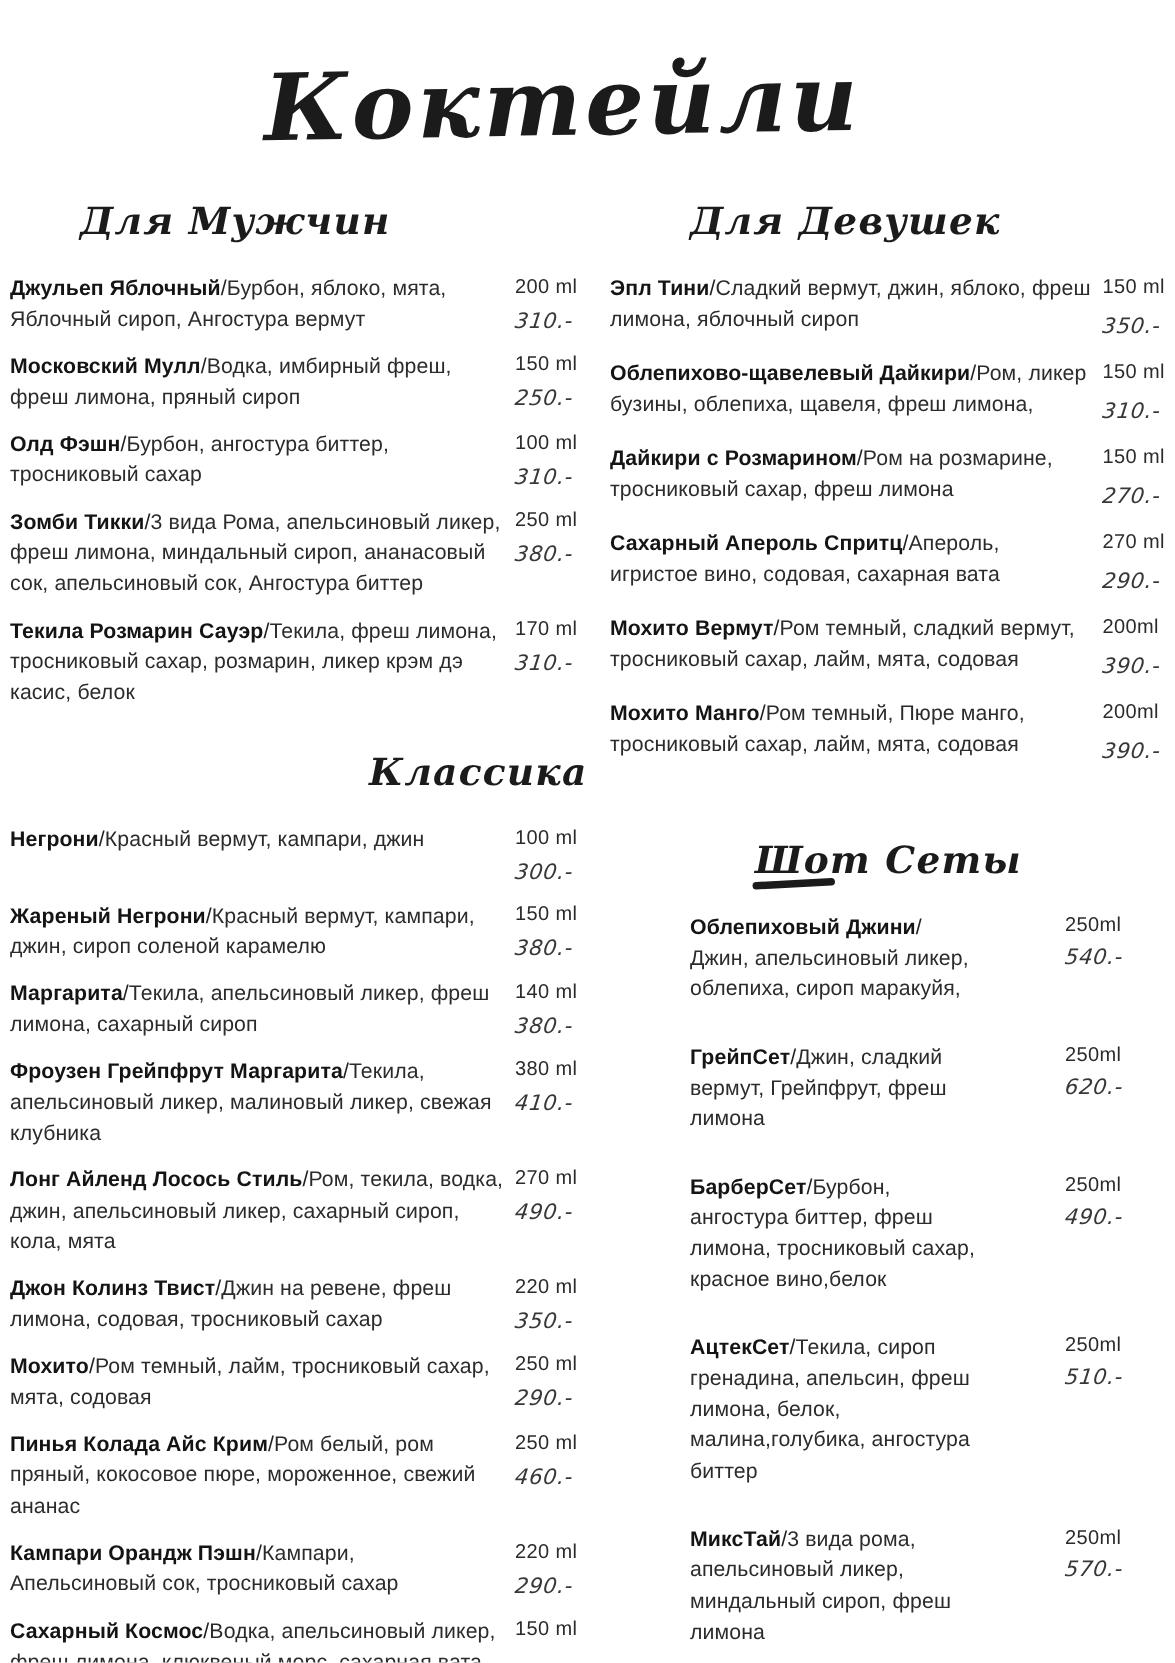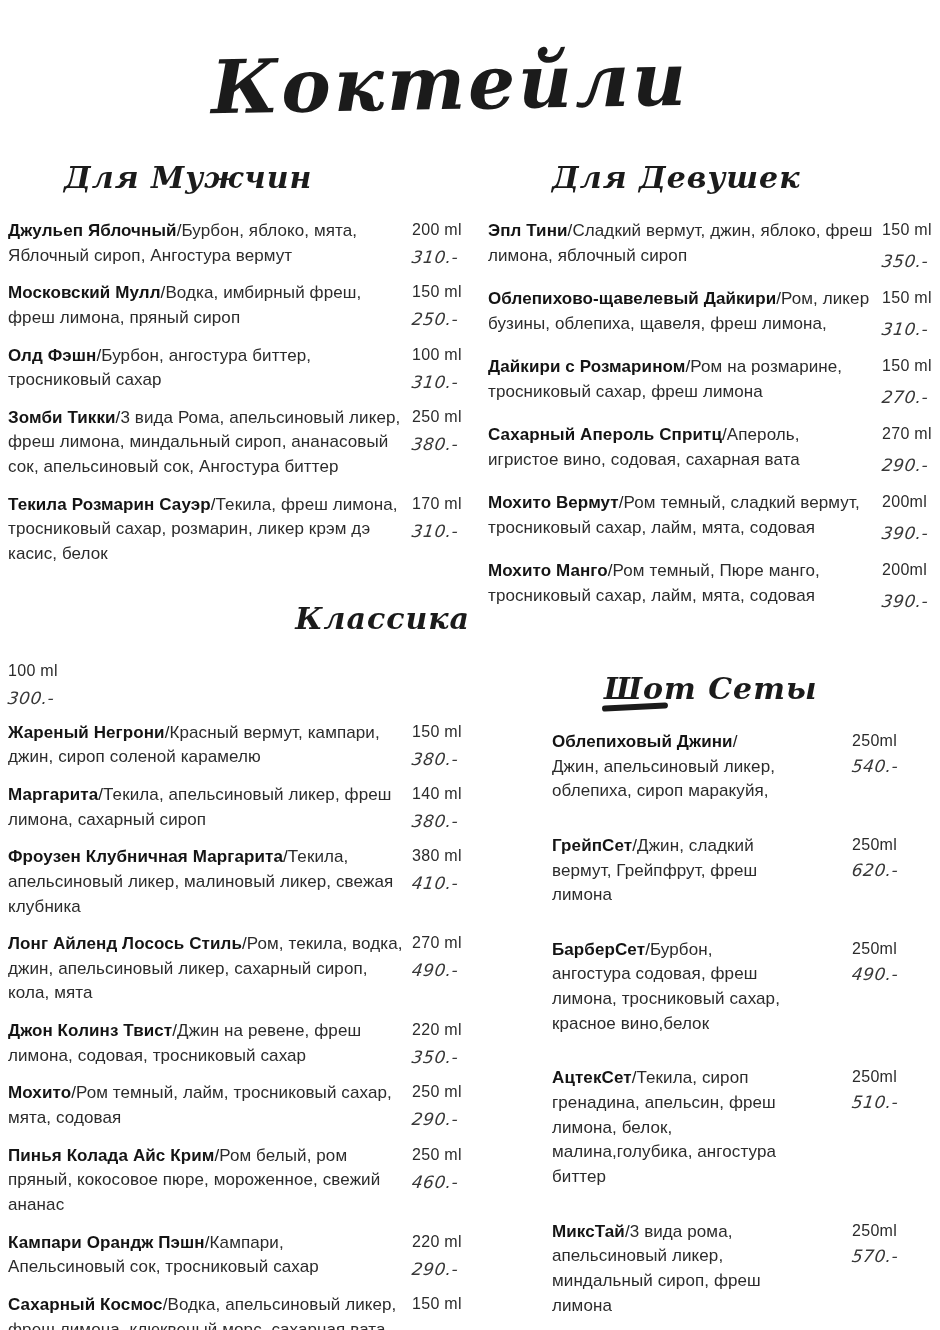--- a/index.html
+++ b/index.html
@@ -159,20 +159,21 @@
       <div class="item-price">310.-</div>
     </div>
   </div>
 </div>
       </section>
 
       <section class="menu-section section-classics">
         <h2 class="script section-header classics-header">Классика</h2>
         <div class="items">
   <div class="menu-item">
+    <div class="item-text"><span class="item-name">Негрони</span><span class="item-sep">/</span><span class="item-desc">Красный вермут, кампари, джин</span></div>
     <div class="item-meta">
       <div class="item-volume">100 ml</div>
       <div class="item-price">300.-</div>
     </div>
   </div>
 
   <div class="menu-item">
     <div class="item-text"><span class="item-name">Жареный Негрони</span><span class="item-sep">/</span><span class="item-desc">Красный вермут, кампари, джин, сироп соленой карамелю</span></div>
     <div class="item-meta">
       <div class="item-volume">150 ml</div>
@@ -182,21 +183,21 @@
 
   <div class="menu-item">
     <div class="item-text"><span class="item-name">Маргарита</span><span class="item-sep">/</span><span class="item-desc">Текила, апельсиновый ликер, фреш лимона, сахарный сироп</span></div>
     <div class="item-meta">
       <div class="item-volume">140 ml</div>
       <div class="item-price">380.-</div>
     </div>
   </div>
 
   <div class="menu-item">
-    <div class="item-text"><span class="item-name">Фроузен Клубничная Маргарита</span><span class="item-sep">/</span><span class="item-desc">Текила, апельсиновый ликер, малиновый ликер, свежая клубника</span></div>
+    <div class="item-text"><span class="item-name">Фроузен Грейпфрут Маргарита</span><span class="item-sep">/</span><span class="item-desc">Текила, апельсиновый ликер, малиновый ликер, свежая клубника</span></div>
     <div class="item-meta">
       <div class="item-volume">380 ml</div>
       <div class="item-price">410.-</div>
     </div>
   </div>
 
   <div class="menu-item">
     <div class="item-text"><span class="item-name">Лонг Айленд Лосось Стиль</span><span class="item-sep">/</span><span class="item-desc">Ром, текила, водка, джин, апельсиновый ликер, сахарный сироп, кола, мята</span></div>
     <div class="item-meta">
       <div class="item-volume">270 ml</div>
@@ -316,21 +317,21 @@
 
   <div class="menu-item">
     <div class="item-text"><span class="item-name">ГрейпСет</span><span class="item-sep">/</span><span class="item-desc">Джин, сладкий вермут, Грейпфрут, фреш лимона</span></div>
     <div class="item-meta">
       <div class="item-volume">250ml</div>
       <div class="item-price">620.-</div>
     </div>
   </div>
 
   <div class="menu-item">
-    <div class="item-text"><span class="item-name">БарберСет</span><span class="item-sep">/</span><span class="item-desc">Бурбон, ангостура содовая, фреш лимона, тросниковый сахар, красное вино,белок</span></div>
+    <div class="item-text"><span class="item-name">БарберСет</span><span class="item-sep">/</span><span class="item-desc">Бурбон, ангостура биттер, фреш лимона, тросниковый сахар, красное вино,белок</span></div>
     <div class="item-meta">
       <div class="item-volume">250ml</div>
       <div class="item-price">490.-</div>
     </div>
   </div>
 
   <div class="menu-item">
     <div class="item-text"><span class="item-name">АцтекСет</span><span class="item-sep">/</span><span class="item-desc">Текила, сироп гренадина, апельсин, фреш лимона, белок, малина,голубика, ангостура биттер</span></div>
     <div class="item-meta">
       <div class="item-volume">250ml</div>

